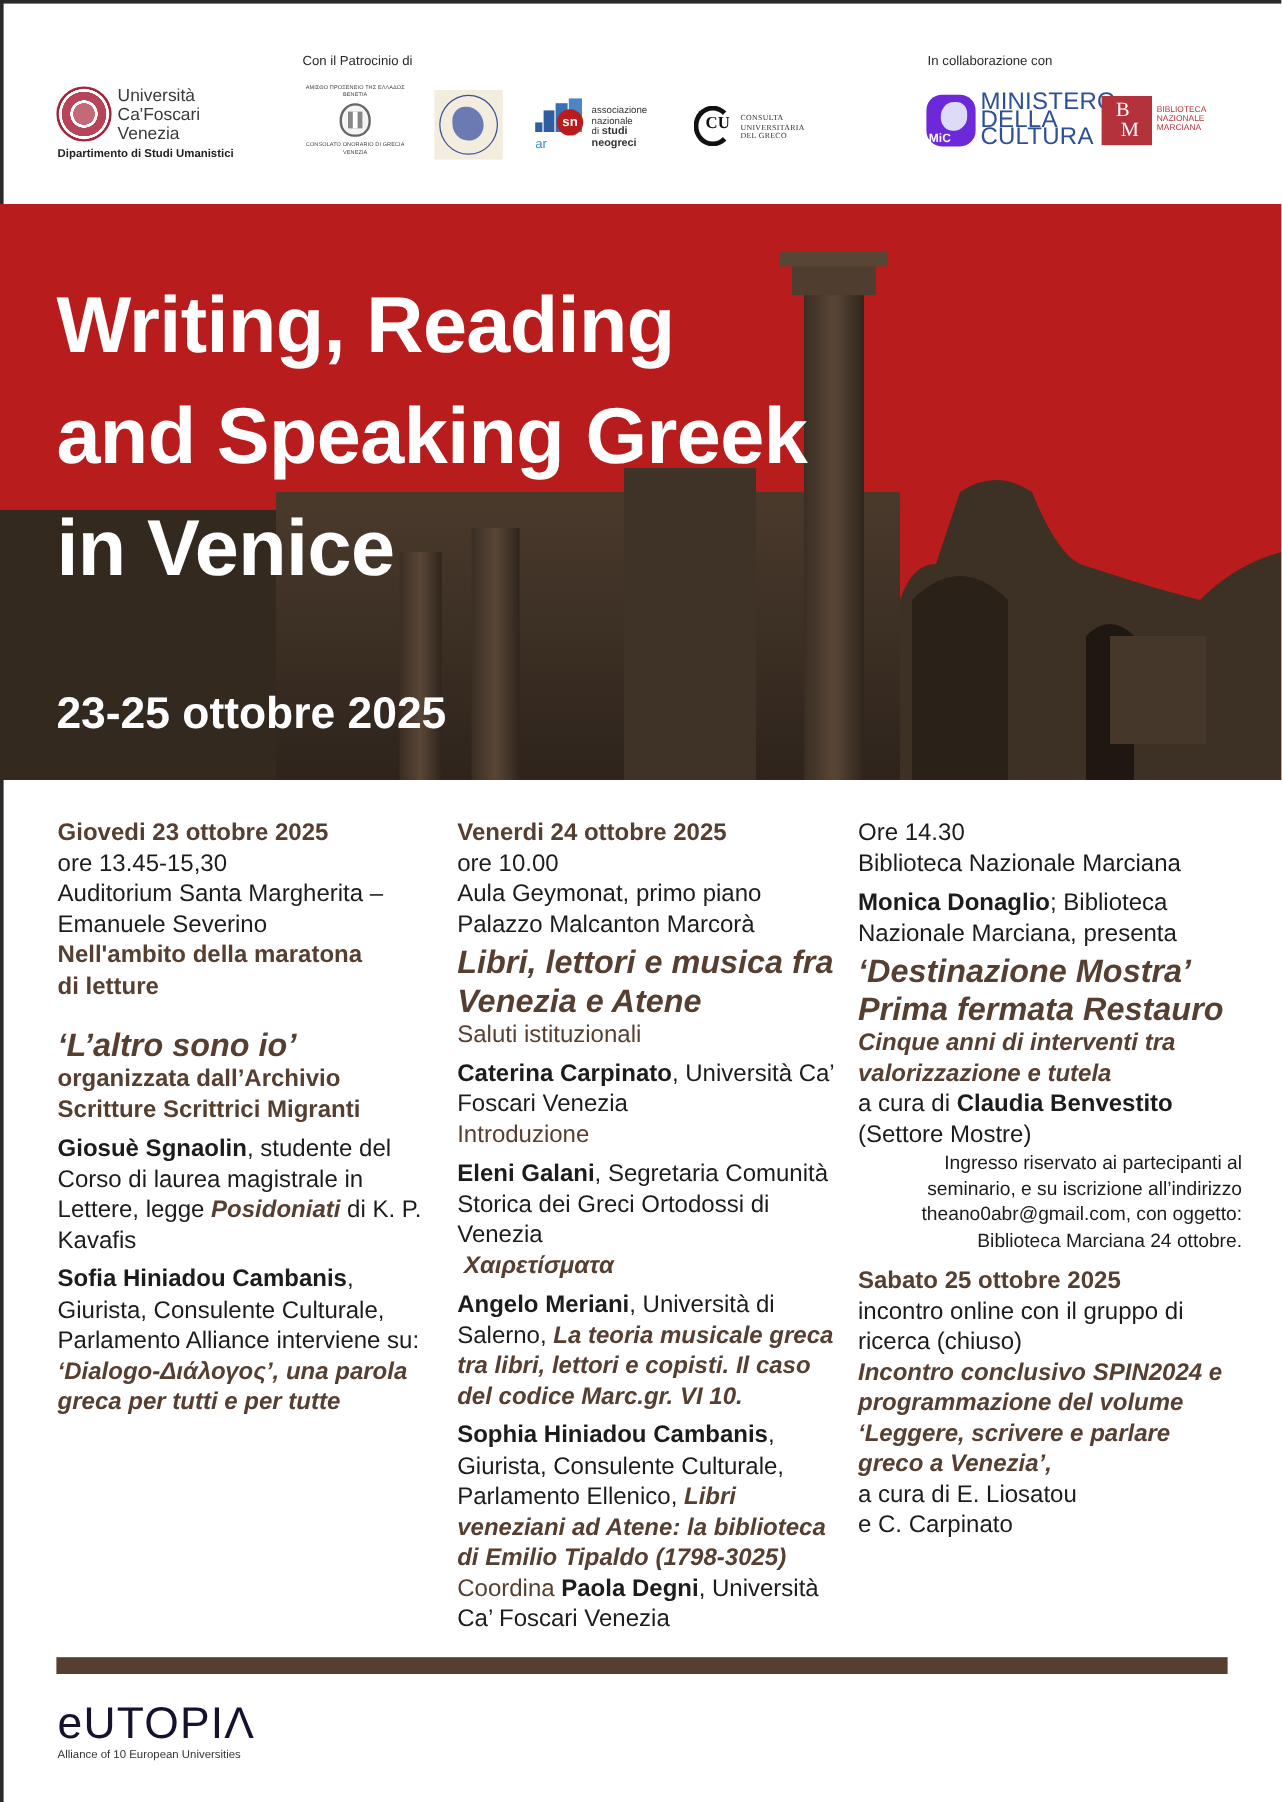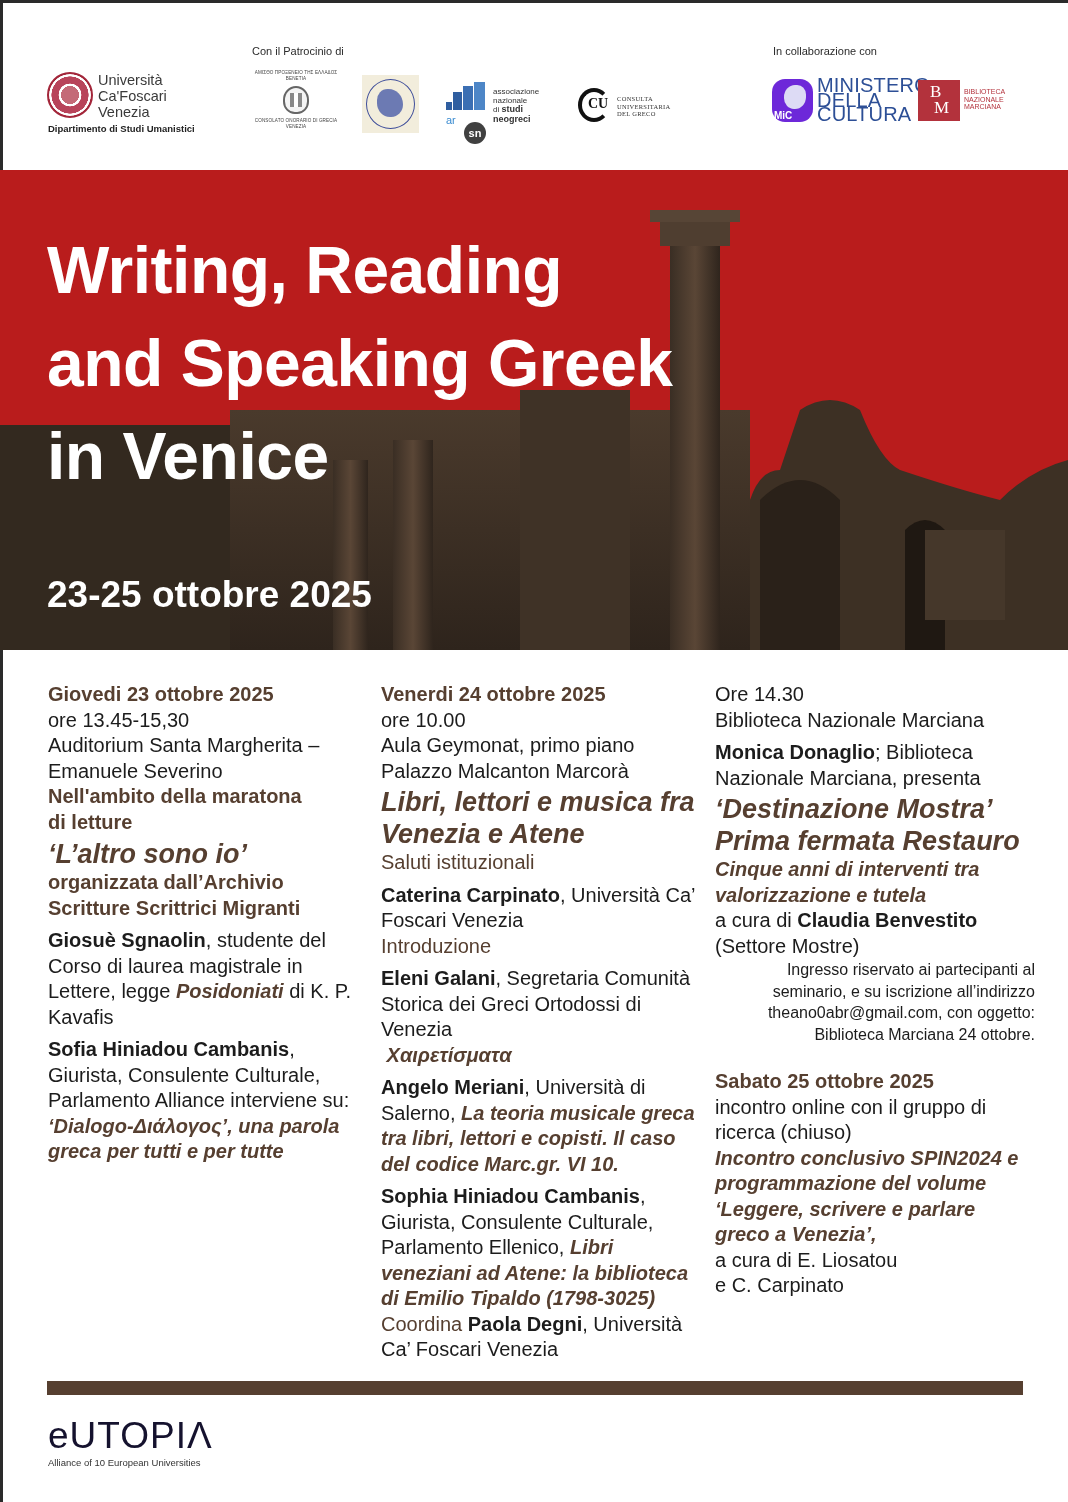--- a/index.html
+++ b/index.html
@@ -24,21 +24,21 @@
   .greek-consulate .crest::before { content: ""; position: absolute; left: 5px; top: 5px; width: 12px; height: 14px; background: #888; }
   .greek-consulate .crest::after { content: ""; position: absolute; left: 9px; top: 5px; width: 4px; height: 14px; background: #fff; box-shadow: 0 0 0 0 #fff; }
 
   .stgeorge { position: absolute; left: 362px; top: 75px; width: 57px; height: 58px; background: #f2eddc; }
   .stgeorge .ring { position: absolute; left: 4px; top: 4px; width: 49px; height: 50px; border-radius: 50%; border: 1.5px solid #3e4d9a; }
   .stgeorge .fig { position: absolute; left: 15px; top: 14px; width: 26px; height: 28px; background: #5565ab; border-radius: 40% 55% 45% 50%; opacity: .85; }
 
   .ansn { position: absolute; left: 444px; top: 82px; width: 110px; height: 52px; }
   .ansn .ship { position: absolute; left: 2px; top: 0; width: 40px; height: 28px; }
   .ansn .ship i { position: absolute; bottom: 0; background: #2f5ea0; display: block; }
-  .ansn .circ { position: absolute; left: 20px; top: 40px; width: 22px; height: 22px; border-radius: 50%; background: #404040; color: #fff; font-size: 11px; font-weight: bold; text-align: center; line-height: 22px; }
+  .ansn .circ { position: absolute; left: 20px; top: 9px; width: 22px; height: 22px; border-radius: 50%; background: #b91c1c; color: #fff; font-size: 11px; font-weight: bold; text-align: center; line-height: 22px; }
   .ansn .ar { position: absolute; left: 2px; top: 32px; font-size: 11px; color: #3a8bd0; }
   .ansn .txt { position: absolute; left: 49px; top: 6px; font-size: 8px; line-height: 8.5px; color: #333; }
   .ansn .txt b { font-weight: bold; font-size: 9px; }
 
   .cug { position: absolute; left: 578px; top: 88px; width: 110px; height: 36px; }
   .cug .mark { position: absolute; left: 0; top: 0; width: 32px; height: 34px; border: 4px solid #111; border-radius: 50%; border-right-color: transparent; }
   .cug .mark span { position: absolute; left: 6px; top: 4px; font-family: "Liberation Serif", serif; font-size: 14px; font-weight: bold; color: #111; }
   .cug .txt { position: absolute; left: 39px; top: 7px; font-family: "Liberation Serif", serif; font-size: 6.5px; line-height: 7.5px; color: #333; letter-spacing: .3px; }
 
   .mic { position: absolute; left: 772px; top: 79px; width: 130px; height: 43px; }
@@ -204,21 +204,21 @@
   <div class="hero-date">23-25 ottobre 2025</div>
 </section>
 
 <section class="col col1">
   <span class="blk b brown">Giovedi 23 ottobre 2025</span>
   <span class="blk">ore 13.45-15,30</span>
   <span class="blk">Auditorium Santa Margherita –</span>
   <span class="blk">Emanuele Severino</span>
   <span class="blk b brown">Nell'ambito della maratona</span>
   <span class="blk b brown">di letture</span>
-  <span class="big-title" style="margin-top:3px;">‘L’altro sono io’</span>
+  <span class="big-title" style="margin-top:20px;">‘L’altro sono io’</span>
   <span class="blk b brown">organizzata dall’Archivio</span>
   <span class="blk b brown">Scritture Scrittrici Migranti</span>
   <p class="gap"><span class="b">Giosuè Sgnaolin</span><span>, studente del Corso di laurea magistrale in Lettere, legge </span><span class="bi brown">Posidoniati</span><span> di K. P. Kavafis</span></p>
   <p class="gap"><span class="b">Sofia Hiniadou Cambanis</span><span>, Giurista, Consulente Culturale, Parlamento Alliance interviene su: </span><span class="bi brown">‘Dialogo-Διάλογος’, una parola greca per tutti e per tutte</span></p>
 </section>
 
 <section class="col col2">
   <span class="blk b brown">Venerdi 24 ottobre 2025</span>
   <span class="blk">ore 10.00</span>
   <span class="blk">Aula Geymonat, primo piano</span>
@@ -236,21 +236,21 @@
 <section class="col col3">
   <span class="blk">Ore 14.30</span>
   <span class="blk">Biblioteca Nazionale Marciana</span>
   <p class="gap"><span class="b">Monica Donaglio</span><span>; Biblioteca Nazionale Marciana, presenta</span></p>
   <span class="big-title" style="margin-top:2px;">‘Destinazione Mostra’ Prima fermata Restauro</span>
   <span class="blk bi brown">Cinque anni di interventi tra valorizzazione e tutela</span>
   <p><span>a cura di </span><span class="b">Claudia Benvestito</span></p>
   <span class="blk">(Settore Mostre)</span>
   <span class="small">Ingresso riservato ai partecipanti al seminario,  e su iscrizione all’indirizzo theano0abr@gmail.com, con oggetto: Biblioteca Marciana 24 ottobre.</span>
 
-  <div style="margin-top:24px;">
+  <div style="margin-top:10px;">
     <span class="blk b brown">Sabato 25 ottobre 2025</span>
     <span class="blk">incontro online con il gruppo di ricerca (chiuso)</span>
     <span class="blk bi brown">Incontro conclusivo SPIN2024 e programmazione del volume ‘Leggere, scrivere e parlare greco a Venezia’,</span>
     <span class="blk">a cura di E. Liosatou</span>
     <span class="blk">e C. Carpinato</span>
   </div>
 </section>
 
 <div class="bottom-bar"></div>
 <div class="eutopia">

